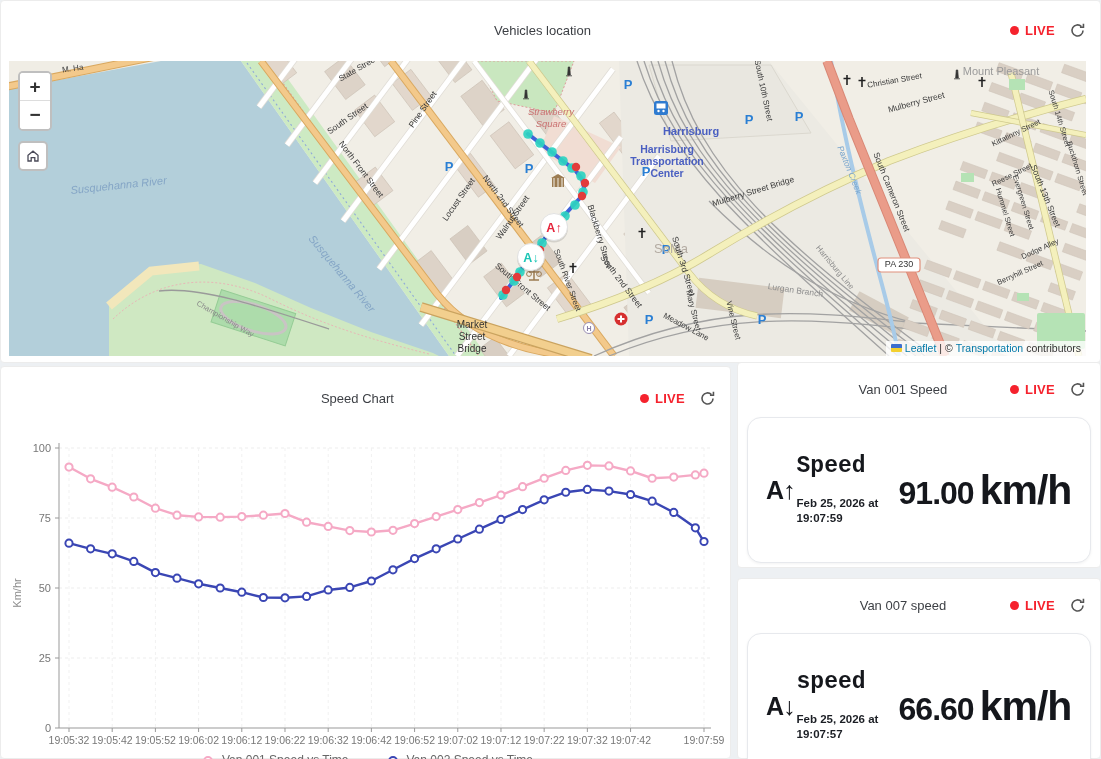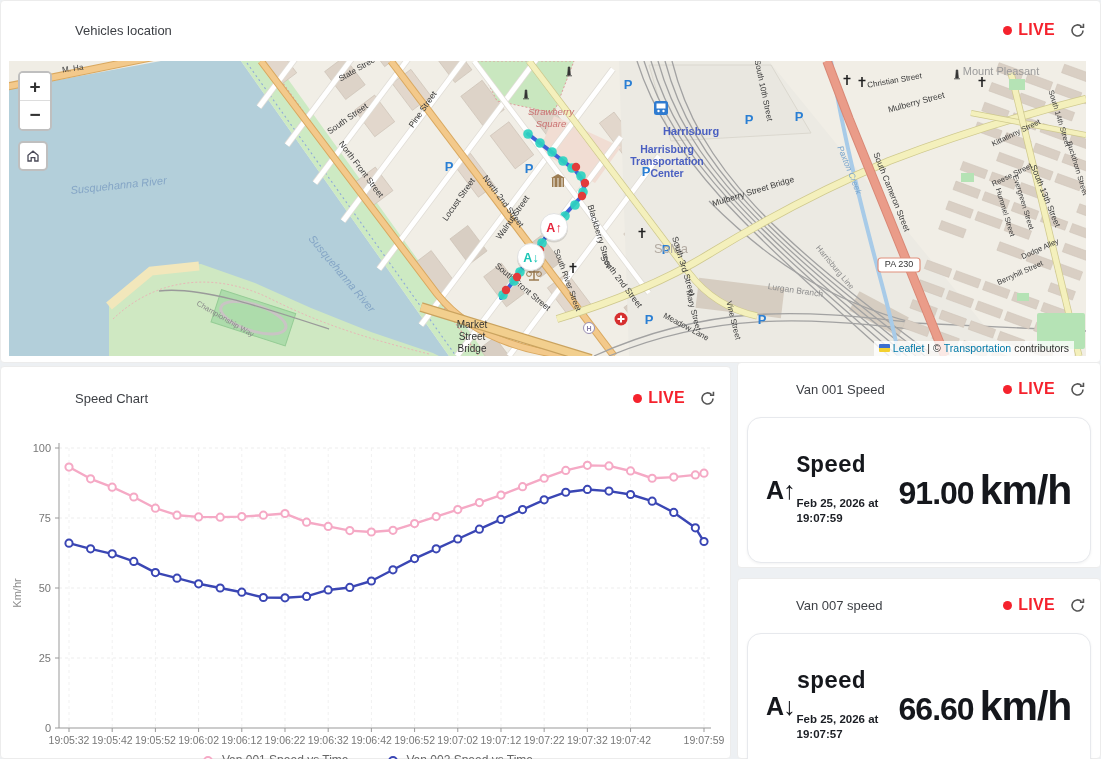--- a/index.html
+++ b/index.html
@@ -1,34 +1,34 @@
 <!DOCTYPE html>
 <html><head>
 <meta charset="utf-8">
 <style>
   html,body{margin:0;padding:0;width:1101px;height:759px;overflow:hidden;
     font-family:"Liberation Sans","DejaVu Sans",sans-serif;background:#edf0f3;}
   .panel{position:absolute;background:#fff;border:1px solid #ececec;border-radius:4px;box-sizing:border-box;}
   .panel-header{display:flex;align-items:center;box-sizing:border-box;padding:0 14px;}
   .spacer{width:60px;flex:none;}
-  .panel-title{flex:1;text-align:left;font-size:13px;color:#3c3f44;}
+  .panel-title{flex:1;text-align:center;font-size:13px;color:#3c3f44;}
   .live-wrap{display:flex;align-items:center;gap:6px;flex:none;}
   .live-dot{width:9px;height:9px;border-radius:50%;background:#f5222d;display:inline-block;}
-  .live-text{color:#f5222d;font-weight:bold;font-size:16px;letter-spacing:.3px;}
+  .live-text{color:#f5222d;font-weight:bold;font-size:13px;letter-spacing:.3px;}
   .refresh-btn{border:none;background:none;padding:0;margin-left:8px;cursor:pointer;display:flex;align-items:center;}
 
   
   #map-panel{left:0;top:0;width:1101px;height:363px;}
   #map-panel .panel-header{height:58px;}
   .map{position:absolute;left:8px;top:60px;width:1077px;height:295px;overflow:hidden;background:#b3cfda;}
   .leaflet-zoom{position:absolute;left:9px;top:10px;width:30px;border:2px solid rgba(0,0,0,.25);border-radius:5px;overflow:hidden;background:#fff;}
   .leaflet-zoom button{display:block;width:30px;height:28px;background:#fff;border:none;font-size:19px;font-weight:bold;color:#333;cursor:pointer;padding:0;}
   .leaflet-zoom button:first-child{border-bottom:1px solid #ddd;}
   .home-btn{position:absolute;left:9px;top:80px;width:30px;height:30px;background:#fff;border:2px solid rgba(0,0,0,.25);border-radius:5px;padding:0;cursor:pointer;display:flex;align-items:center;justify-content:center;}
-  .attribution{position:absolute;right:12px;bottom:0;background:rgba(255,255,255,.78);font-size:10.5px;color:#333;padding:1px 5px 2px 5px;display:flex;align-items:center;gap:3px;white-space:nowrap;}
+  .attribution{position:absolute;right:0;bottom:0;background:rgba(255,255,255,.78);font-size:10.5px;color:#333;padding:1px 5px 2px 5px;display:flex;align-items:center;gap:3px;white-space:nowrap;}
   .attribution a{color:#0078a8;text-decoration:none;cursor:pointer;}
   .flag{width:11px;height:8px;display:inline-block;background:linear-gradient(#3c6fce 50%,#f3d02f 50%);border-radius:1px;}
 
   
   #chart-panel{left:0;top:366px;width:731px;height:393px;}
   #chart-panel .panel-header{height:62px;}
   #chart-svg{position:absolute;left:0;top:36px;}
   .chart-legend{position:absolute;top:386px;left:0;right:0;display:flex;justify-content:center;gap:34px;}
   .legend-item{display:flex;align-items:center;gap:6px;font-size:12px;color:#666;cursor:pointer;}
   .legend-marker{position:relative;width:18px;height:10px;flex:none;}

